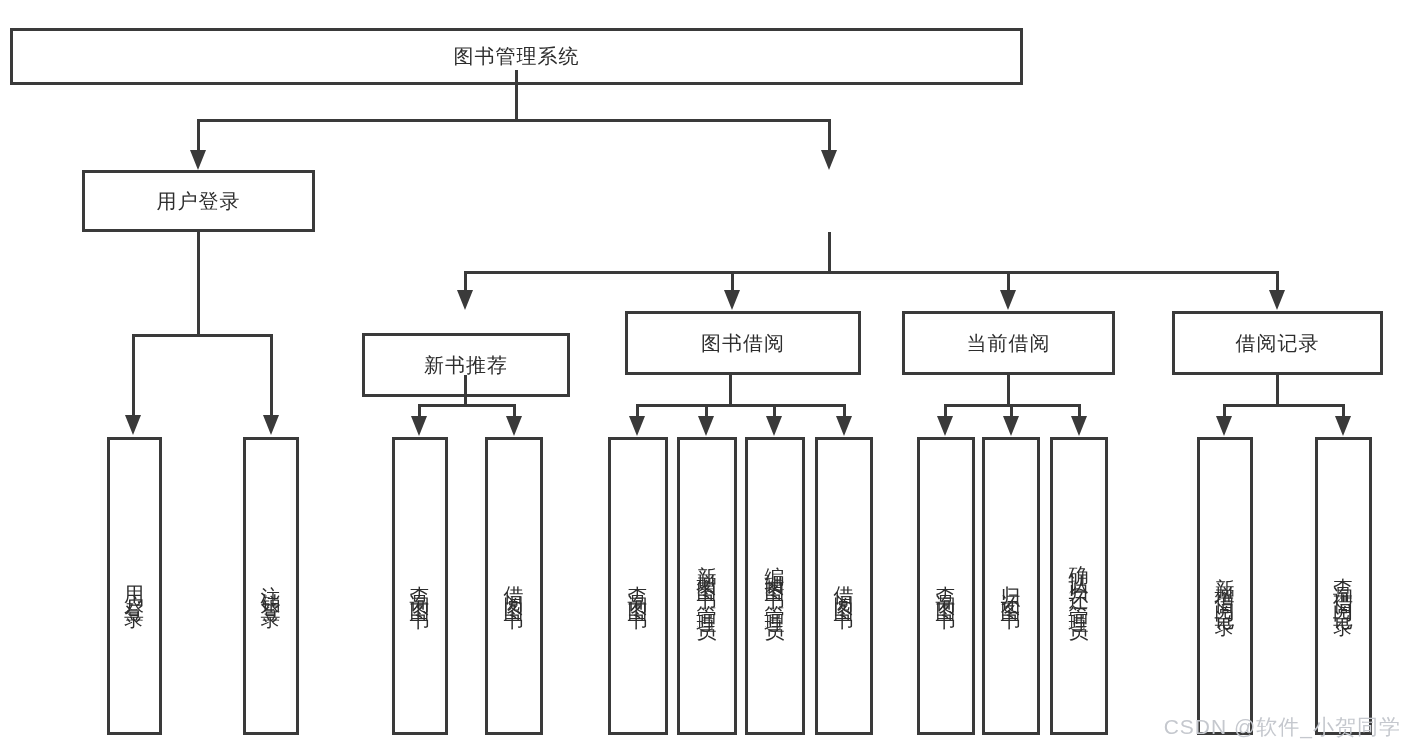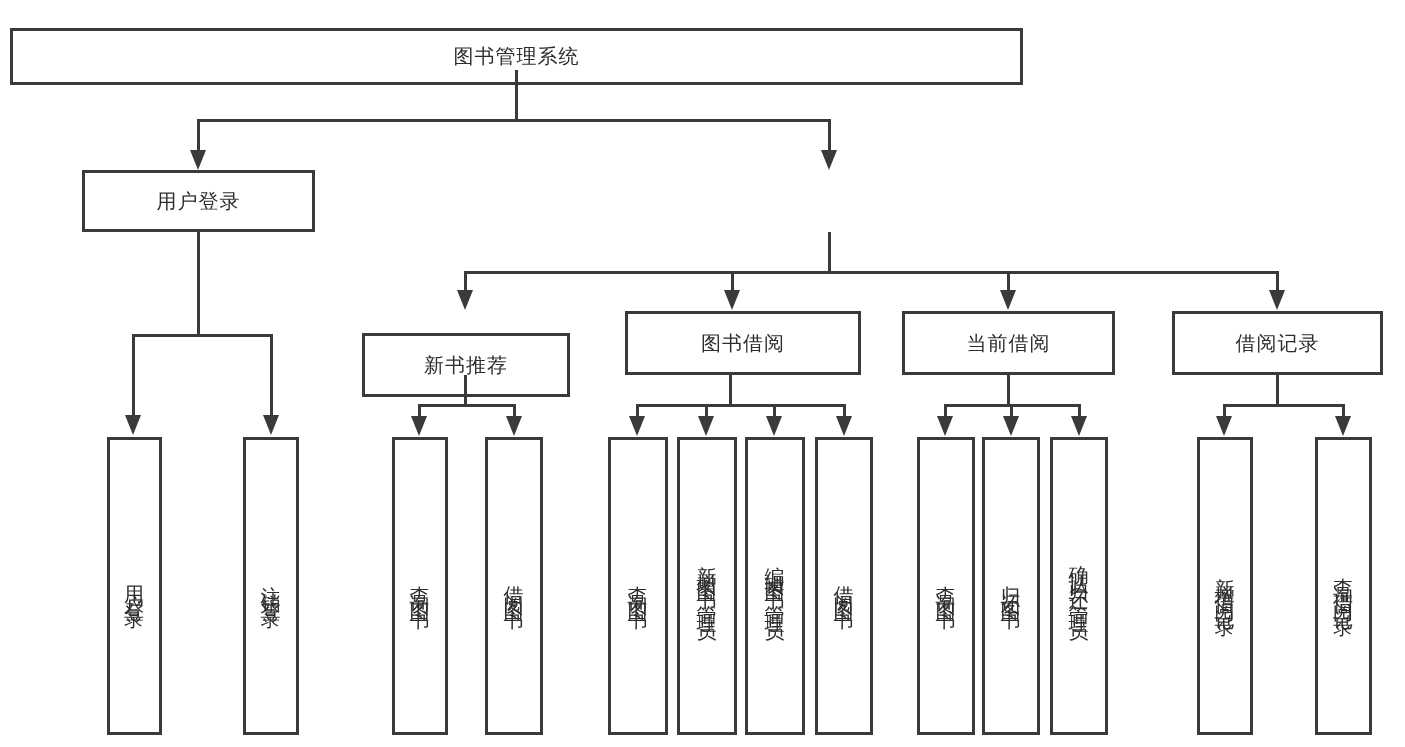--- a/index.html
+++ b/index.html
@@ -176,14 +176,15 @@
     <span>确认归还（管理员）</span>
   </div>
 
   <div class="node vbox" style="left:1197px; top:437px; width:56px; height:298px;">
     <span>新增借阅记录</span>
   </div>
   <div class="node vbox" style="left:1315px; top:437px; width:57px; height:298px;">
     <span>查询借阅记录</span>
   </div>
 
+  <div class="watermark">CSDN @软件_小贺同学</div>
 
 </div>
 
 </body></html>

